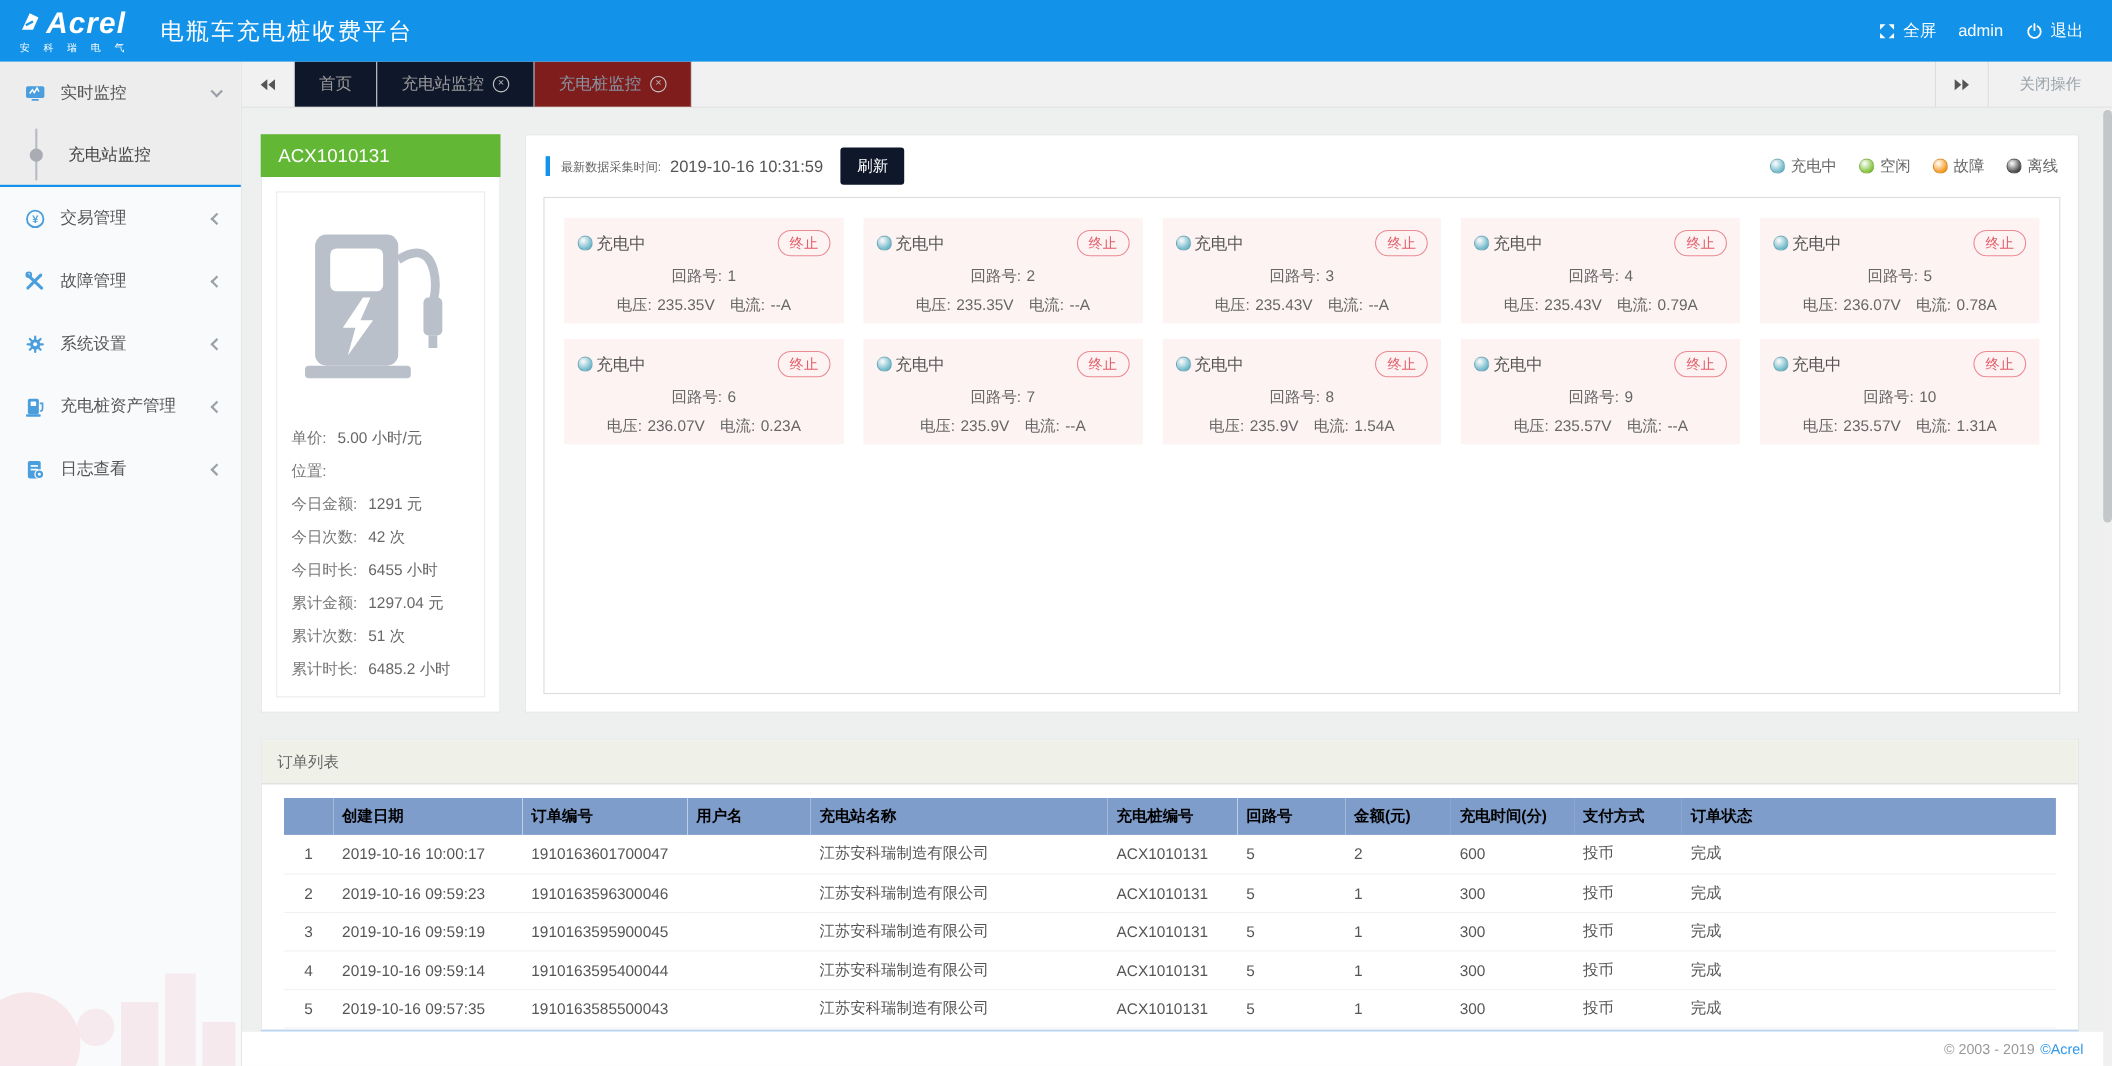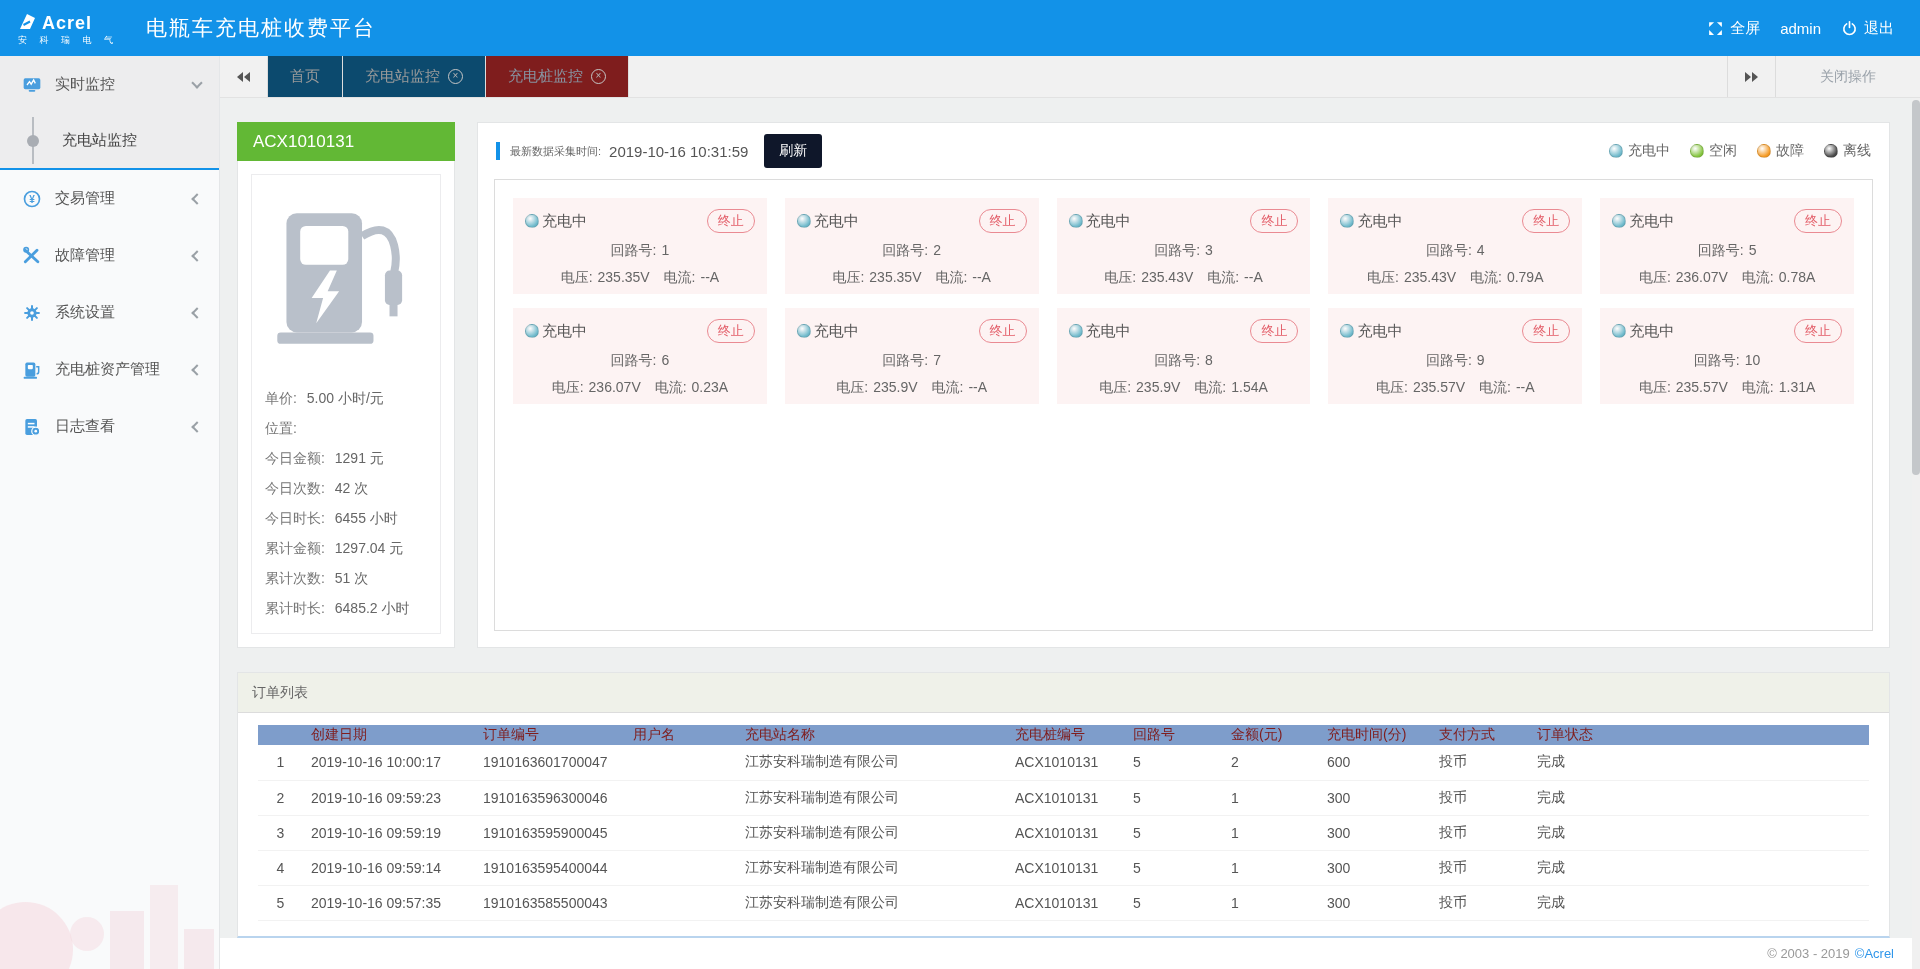--- a/index.html
+++ b/index.html
@@ -3,21 +3,21 @@
 <meta charset="utf-8">
 <style>
   * { margin:0; padding:0; box-sizing:border-box; }
   html,body { width:1920px; height:969px; overflow:hidden; }
   body { position:relative; font-family:"Liberation Sans","DejaVu Sans",sans-serif; background:#eef0f0; }
 
   
   .app-header { position:absolute; left:0; top:0; right:0; height:56px; background:#1292e8;
     display:flex; align-items:center; color:#fff; padding:0 26px 0 18px; z-index:30; }
   .logo-block { display:flex; flex-direction:column; line-height:1; margin-right:28px; }
-  .logo-top { display:flex; align-items:flex-end; gap:4px; font-weight:bold; font-size:18px; letter-spacing:1px; }
+  .logo-top { display:flex; align-items:flex-start; gap:4px; font-style:italic; font-weight:bold; font-size:27px; letter-spacing:1px; }
   .logo-mark { width:20px; height:20px; }
   .logo-sub { font-size:9px; letter-spacing:5px; margin-top:4px; white-space:nowrap; }
   .app-title { font-size:21px; font-weight:normal; letter-spacing:2px; }
   .header-actions { margin-left:auto; display:flex; align-items:center; font-size:15px; }
   .hdr-item { display:flex; align-items:center; gap:6px; margin-left:20px; cursor:pointer; }
   .hdr-icon { width:17px; height:17px; color:#fff; display:inline-flex; }
   .hdr-icon svg { width:100%; height:100%; }
 
   
   .sidebar { position:absolute; left:0; top:56px; bottom:0; width:220px; background:#f9fafb;
@@ -46,25 +46,25 @@
   .tabbar { position:absolute; left:220px; right:0; top:56px; height:42px; background:#f1f1f1;
     border-bottom:1px solid #e2e2e2; display:flex; align-items:stretch; z-index:10; }
   .tab-scroll { width:48px; display:flex; align-items:center; justify-content:center; gap:1px; cursor:pointer; }
   .tab-scroll-left { border-right:1px solid #dcdcdc; }
   .tab-scroll-right { border-left:1px solid #dcdcdc; margin-left:auto; }
   .tri { width:0; height:0; border-top:5px solid transparent; border-bottom:5px solid transparent; }
   .tri-l { border-right:6px solid #555; }
   .tri-r { border-left:6px solid #555; }
   .tabs { display:flex; align-items:stretch; }
   .tab { display:flex; align-items:center; gap:8px; padding:0 22px; border-right:1px solid #dedede;
-    font-size:15px; color:#9a9a9a; background:#0c4a6e; cursor:pointer; white-space:nowrap; }
+    font-size:15px; color:#9a9a9a; background:#0f172a; cursor:pointer; white-space:nowrap; }
   .tab.active { background:#7f1d1d; color:#8794a2; }
   .tab-close { width:15px; height:15px; border-radius:50%; border:1px solid #c6c6c6; color:#b5b5b5;
     font-size:10px; line-height:12px; text-align:center; cursor:pointer; flex:none; }
-  .close-ops { display:flex; align-items:center; padding:0 44px; border-left:1px solid #dcdcdc;
+  .close-ops { display:flex; align-items:center; padding:0 28px; border-left:1px solid #dcdcdc;
     color:#9aa2aa; font-size:14px; cursor:pointer; }
 
   
   .main { position:absolute; left:220px; top:98px; right:0; bottom:31px; padding:24px 30px 0 17px; overflow:hidden; }
   .row-top { display:flex; height:526px; }
 
   .station { width:218px; display:flex; flex-direction:column; flex:none; }
   .station-header { height:50px; background:#62b835; color:#fff; font-size:17px; display:flex;
     align-items:center; padding:0 16px; }
   .station-body { flex:1; background:#fff; border:1px solid #e3e5e6; border-top:none; padding:13px; }
@@ -94,22 +94,22 @@
   .card-status { font-size:15px; color:#555; margin-left:3px; }
   .terminate { margin-left:auto; border:1px solid #ea8a92; color:#e35d68; background:transparent;
     border-radius:12px; font-size:13px; padding:2px 10px; cursor:pointer; }
   .card-line { text-align:center; font-size:14px; color:#666; margin-top:9px; white-space:nowrap; }
   .card-line .v { margin-left:5px; }
   .card-line .lbl2 { margin-left:10px; }
 
   .orders { margin-top:24px; height:266px; background:#fff; border:1px solid #e3e5e6;
     border-bottom:2px solid #b9d4ee; overflow:hidden; }
   .orders-table { margin:12px 20px 0; width:calc(100% - 40px); border-collapse:collapse; table-layout:fixed; }
-  .orders-table thead th { background:#7e9dcb; color:#7f1d1d; font-size:14px; font-weight:normal;
-    text-align:left; height:20px; padding:0 8px; overflow:hidden; white-space:nowrap; }
+  .orders-table thead th { background:#7e9dcb; color:#000000; font-size:14px; font-weight:bold;
+    text-align:left; height:34px; padding:0 8px; overflow:hidden; white-space:nowrap; }
   .orders-table tbody td { height:35px; font-size:14px; color:#555; padding:0 8px;
     border-bottom:1px solid #f2f2f2; overflow:hidden; white-space:nowrap; }
   .orders-table .idx { text-align:center; }
 
   
   .footer { position:absolute; left:220px; right:0; bottom:0; height:31px; background:#fff;
     display:flex; align-items:center; justify-content:flex-end; padding:0 26px; font-size:13px;
     color:#999; gap:5px; z-index:15; }
   .footer-brand { color:#2f96ea; cursor:pointer; }
   .scrollbar { position:absolute; right:0; top:98px; bottom:0; width:8px; background:#f0f0f0; z-index:40; }

